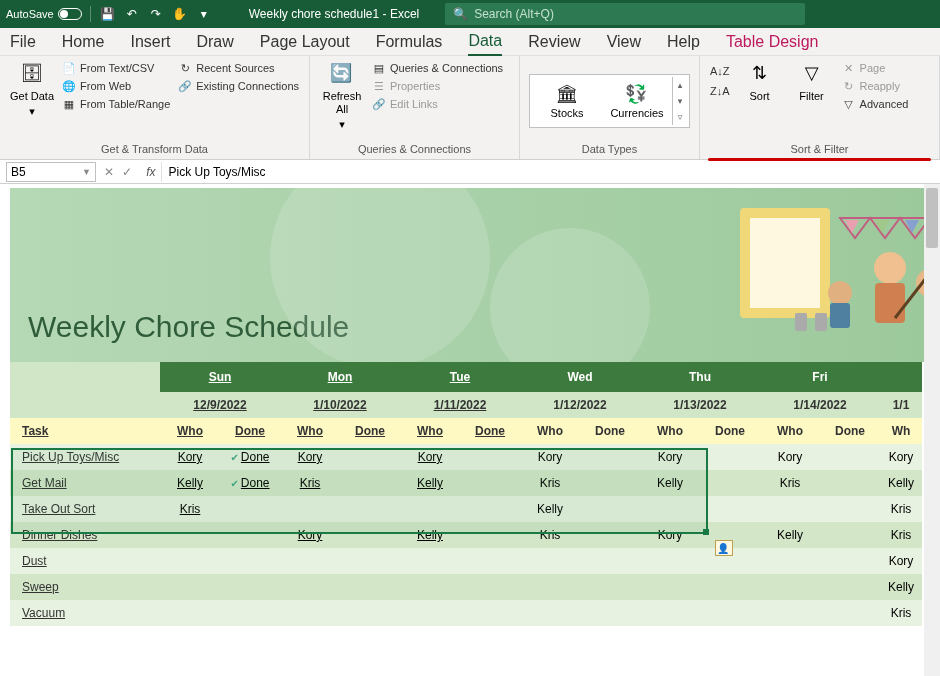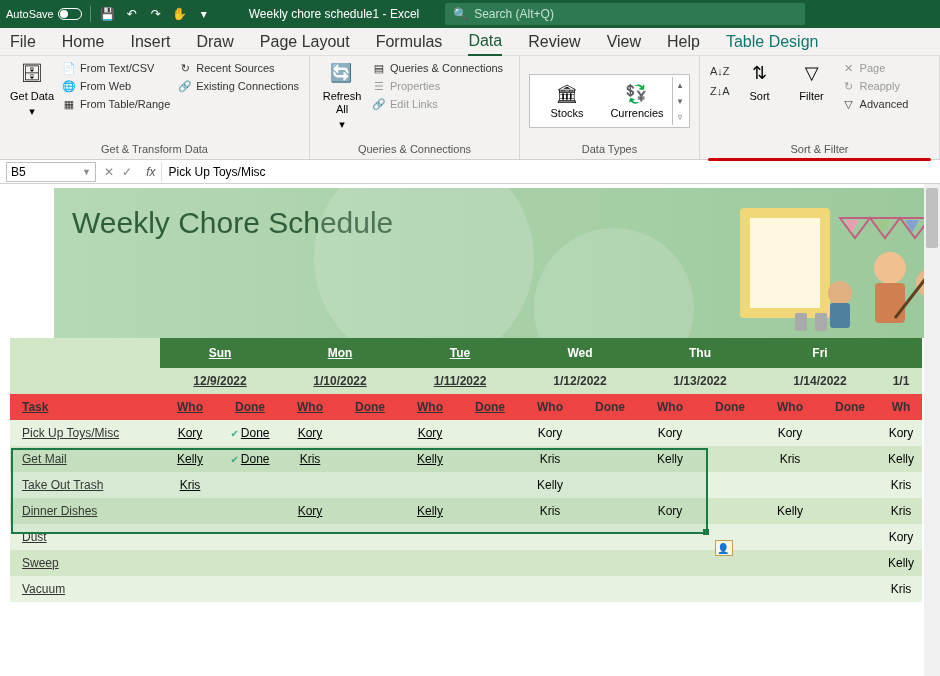--- a/index.html
+++ b/index.html
@@ -12,21 +12,21 @@
 .toggle-knob { width: 8px; height: 8px; background: #fff; border-radius: 50%; position: absolute; left: 1px; top: 1px; }
 .qat-icon { width: 18px; height: 18px; display: flex; align-items: center; justify-content: center; cursor: pointer; }
 .qat-sep { width:1px; height:16px; background: rgba(255,255,255,0.3); margin: 0 2px;}
 .doc-title { margin-left: 30px; font-size: 12px; }
 .search-box { margin-left: 20px; background: #2d7a52; height: 22px; width: 360px; border-radius: 2px; display: flex; align-items: center; padding: 0 8px; color: #c5e0d1; gap: 6px; }
 
 
 .tabs { background: #f3f2f1; height: 28px; display: flex; align-items: center; padding: 0 10px; gap: 26px; border-bottom: 1px solid #e0e0e0;}
 .tab { font-size: 16px; color: #333; cursor: pointer; padding: 4px 0; }
 .tab.active { color: #185c37; font-weight: 400; border-bottom: 2px solid #185c37; }
-.tab.contextual { color: #0f766e; }
+.tab.contextual { color: #be185d; }
 
 
 .ribbon { background: #f3f2f1; height: 104px; display: flex; border-bottom: 1px solid #d0d0d0; }
 .group { border-right: 1px solid #d8d8d8; padding: 4px 8px; display: flex; flex-direction: column; justify-content: space-between; }
 .group-content { display: flex; gap: 4px; flex:1; align-items:flex-start;}
 .group-label { font-size: 11px; color: #555; text-align: center; padding-top: 2px; }
 .big-btn { display: flex; flex-direction: column; align-items: center; justify-content: center; width: 48px; cursor: pointer; font-size: 11px; text-align:center; line-height:1.2; gap:2px;}
 .big-icon { width: 28px; height: 28px; display:flex; align-items:center; justify-content:center; font-size:18px;}
 .vlist { display: flex; flex-direction: column; gap: 2px; }
 .small-btn { display: flex; align-items: center; gap: 4px; font-size: 11px; cursor: pointer; padding: 1px 2px; color:#333;}
@@ -44,36 +44,36 @@
 .name-box { width: 90px; height: 20px; border: 1px solid #c0c0c0; margin-left: 6px; padding: 0 4px; display:flex; align-items:center; justify-content:space-between; font-size:12px;}
 .fx-btns { display:flex; align-items:center; gap:8px; padding: 0 8px; color:#888;}
 .fx-label { font-style: italic; font-size:12px; color:#555; padding:0 6px;}
 .formula-input { flex:1; padding:0 6px; font-size:12px; border-left:1px solid #e0e0e0; height:20px; display:flex; align-items:center;}
 
 
 .sheet-wrap { position:relative; overflow:hidden; height: calc(676px - 28px - 28px - 104px - 24px); background:#fff;}
 .sheet { margin:4px 0 0 10px; }
 
 
-.banner { height: 150px; background: linear-gradient(to right, #b5d8b5, #9cc99c); position:relative; display:flex; padding:18px; overflow:hidden;margin-left:44px;}
+.banner { height: 174px; background: linear-gradient(to right, #b5d8b5, #9cc99c); position:relative; display:flex; align-items:flex-end; padding:18px; overflow:hidden;}
 .banner-title { font-size: 30px; color: #2f5d3a; font-weight:400;}
 .banner-circles { position:absolute; inset:0; }
 .banner-circles::before, .banner-circles::after { content:""; position:absolute; border-radius:50%; background:rgba(255,255,255,0.15);}
 .banner-circles::before { width:220px; height:220px; left:260px; top:-40px;}
 .banner-circles::after { width:160px; height:160px; left:480px; top:40px;}
 .banner-art { position:absolute; right:0; top:0; bottom:0; width:200px; }
 
 
 .tbl { border-collapse: collapse; table-layout:fixed; }
 .tbl th, .tbl td { font-size:12px; }
 .day-head { background:#3d7a3d; color:#fff; text-align:center; padding:8px 14px; font-weight:600; text-decoration:underline;}
 .day-head.nou { text-decoration:none;margin-top:24px;}
 .date-head { background:#d0e6c6; text-align:center; padding:6px 4px; font-weight:600; text-decoration:underline; color:#333;}
 .date-head.nou { text-decoration:none;}
-.sub-head { background:#ef4444; text-align:center; padding:6px 4px; text-decoration:underline; color:#333; font-weight:600;}
+.sub-head { background:#fef9c3; text-align:center; padding:6px 4px; text-decoration:underline; color:#333; font-weight:600;}
 .sub-head.nou{ text-decoration:none;}
 .task-col { width:150px; text-align:left !important; padding-left:12px !important;}
 .who-col { width:60px; }
 .done-col { width:60px; }
 .tbl td { padding:6px 8px; }
 .row-odd td { background:#e8f2e0; }
 .row-even td { background:#d4e6c8; }
 .task-cell { text-align:left; color:#333; text-decoration:underline;}
 .who-cell { text-align:center; text-decoration:underline;}
 .who-cell.nou { text-decoration:none;}
@@ -345,21 +345,21 @@
             <td class="done-cell"></td>
             <td class="who-cell nou">Kris</td>
             <td class="done-cell"></td>
             <td class="who-cell nou">Kelly</td>
             <td class="done-cell"></td>
             <td class="who-cell nou">Kris</td>
             <td class="done-cell"></td>
             <td class="who-cell nou">Kelly</td>
           </tr>
           <tr class="row-odd">
-            <td class="task-cell task-col">Take Out Trash</td>
+            <td class="task-cell task-col">Take Out Sort</td>
             <td class="who-cell">Kris</td>
             <td class="done-cell"></td>
             <td class="who-cell"></td>
             <td class="done-cell"></td>
             <td class="who-cell"></td>
             <td class="done-cell"></td>
             <td class="who-cell nou">Kelly</td>
             <td class="done-cell"></td>
             <td class="who-cell nou"></td>
             <td class="done-cell"></td>

